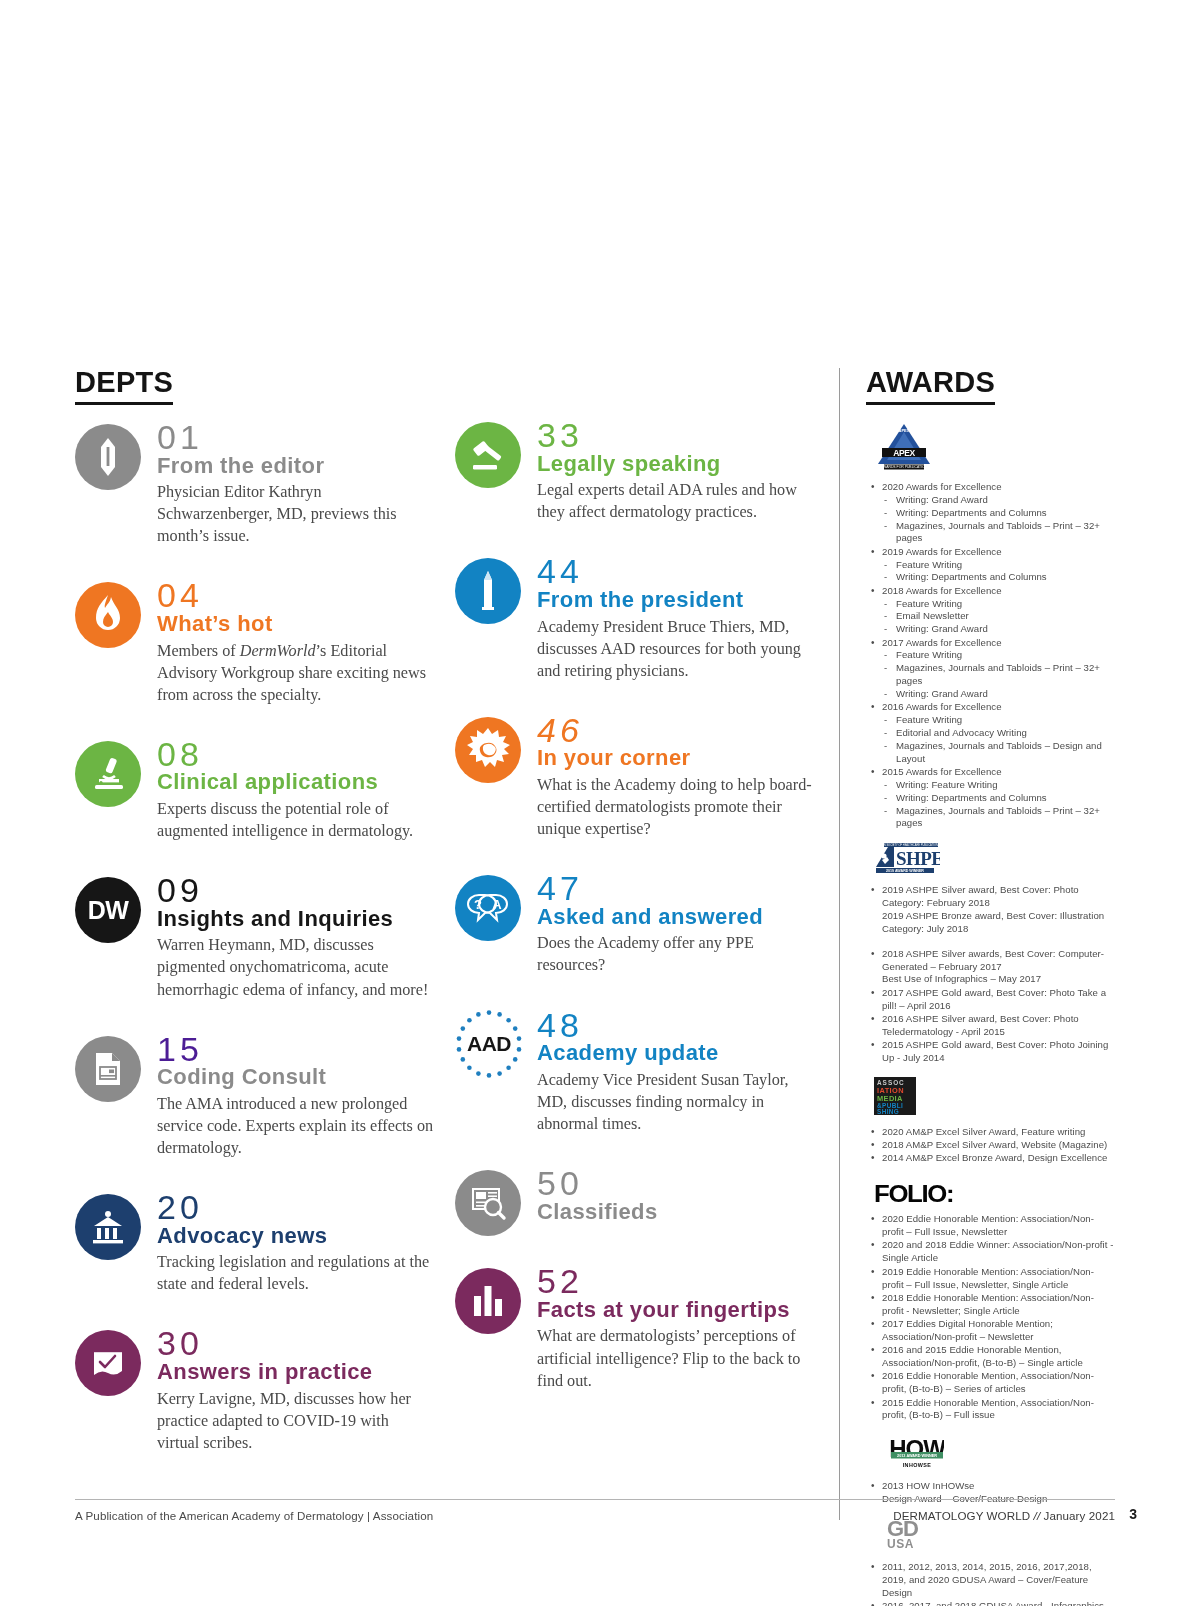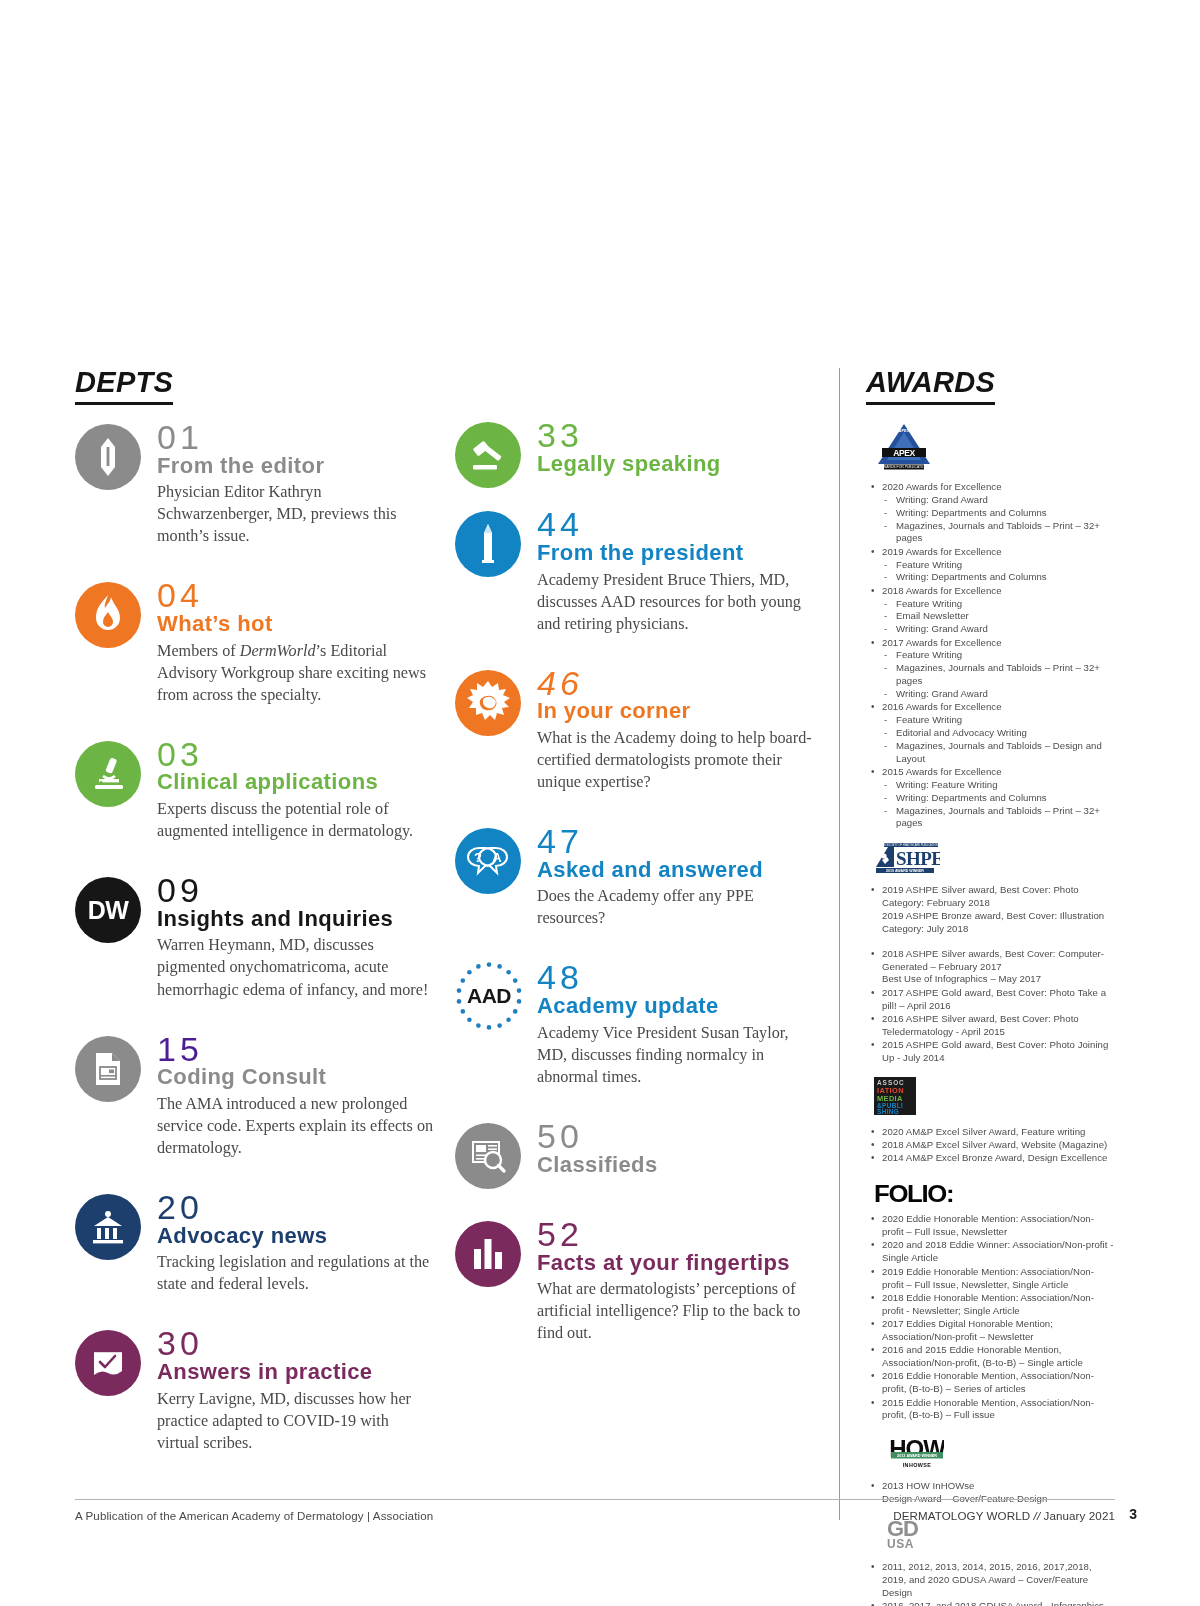--- a/index.html
+++ b/index.html
@@ -47,21 +47,20 @@
   
   .sect-head {
     font-size: 29px;
     font-weight: bold;
     letter-spacing: 0.3px;
     color: #141414;
     padding-bottom: 5px;
     display: inline-block;
     border-bottom: 3px solid #141414;
     line-height: 1.0;
-    font-style: italic;
   }
   .sect-head-wrap { margin-bottom: 28px; }
 
   
   .entry {
     position: relative;
     padding-left: 82px;
     margin-bottom: 31px;
   }
   .entry .badge {
@@ -221,21 +220,21 @@
     <div class="entry">
       <div class="badge" style="background:#6cb544;">
         <svg width="36" height="38" viewBox="0 0 36 38" aria-hidden="true">
           <rect x="18" y="3" width="7" height="15" rx="2.4" fill="#fff" transform="rotate(22 21 10)"></rect>
           <path d="M13 21 q6 5 12 0" stroke="#fff" stroke-width="2.6" fill="none"></path>
           <rect x="9" y="24" width="20" height="3.4" fill="#fff"></rect>
           <rect x="5" y="30" width="28" height="4" rx="1.6" fill="#fff"></rect>
           <circle cx="11" cy="27.5" r="1.6" fill="#6cb544"></circle>
         </svg>
       </div>
-      <div class="num" style="color:#6cb544;">03</div>
+      <div class="num" style="color:#6cb544;">08</div>
       <div class="title" style="color:#6cb544;">Clinical applications</div>
       <div class="desc">Experts discuss the potential role of augmented intelligence in dermatology.</div>
     </div>
 
     <div class="entry">
       <div class="badge" style="background:#161616;font:bold 25px 'Liberation Sans',sans-serif;color:#fff;letter-spacing:-0.6px;">
         <span>DW</span>
       </div>
       <div class="num" style="color:#161616;">09</div>
       <div class="title" style="color:#161616;">Insights and Inquiries</div>
@@ -293,20 +292,21 @@
     <div class="entry">
       <div class="badge" style="background:#6cb544;">
         <svg width="38" height="38" viewBox="0 0 38 38" aria-hidden="true">
           <rect x="5" y="8" width="14" height="9" rx="1.5" fill="#fff" transform="rotate(-38 12 12.5)"></rect>
           <rect x="13" y="14" width="20" height="5.5" rx="1.5" fill="#fff" transform="rotate(38 23 17)"></rect>
           <rect x="4" y="29" width="24" height="4.4" rx="1.2" fill="#fff"></rect>
         </svg>
       </div>
       <div class="num" style="color:#6cb544;">33</div>
       <div class="title" style="color:#6cb544;">Legally speaking</div>
+      <div class="desc">Legal experts detail ADA rules and how they affect dermatology practices.</div>
     </div>
 
     <div class="entry">
       <div class="badge" style="background:#1283c3;">
         <svg width="24" height="44" viewBox="0 0 24 44" aria-hidden="true">
           <path d="M12 2 L16 11 L16 38 L8 38 L8 11 Z" fill="#fff"></path>
           <rect x="6" y="38" width="12" height="3" fill="#fff"></rect>
           <path d="M12 2 L16 11 L8 11 Z" fill="#cfe6f5"></path>
         </svg>
       </div>

